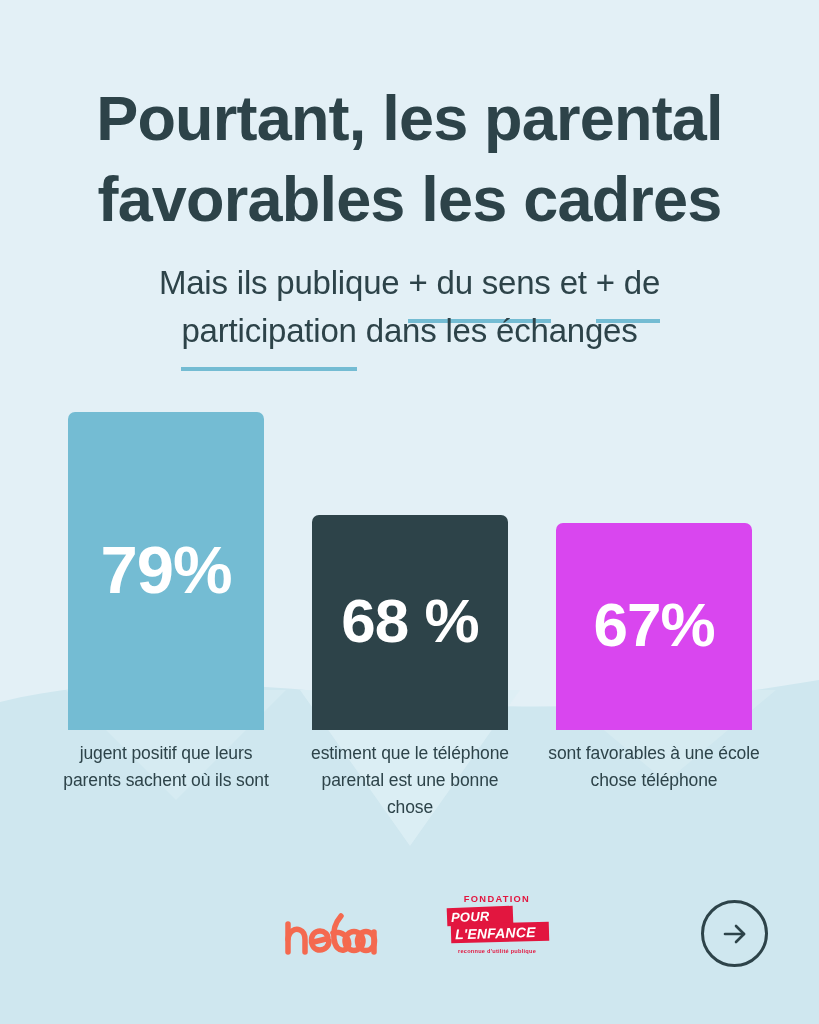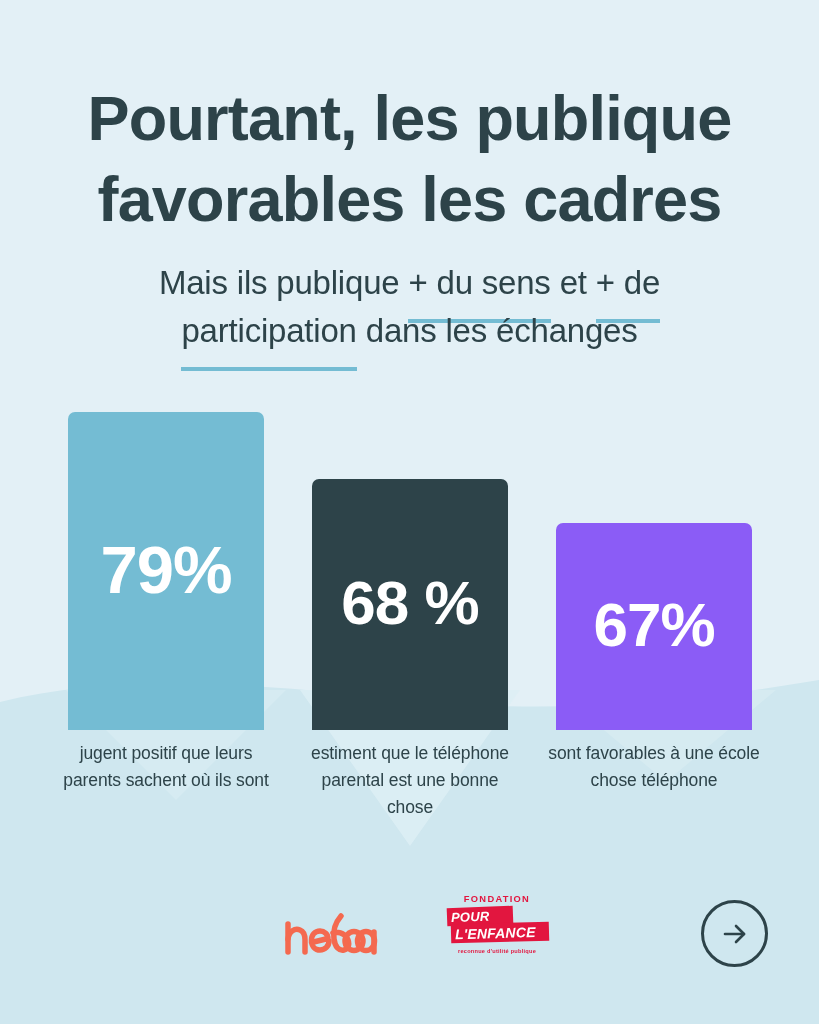--- a/index.html
+++ b/index.html
@@ -216,47 +216,47 @@
   <svg class="bg-layer" viewBox="0 0 819 1024" preserveAspectRatio="none">
     <rect x="0" y="0" width="819" height="1024" fill="#e3f0f6"></rect>
     <path d="M0,702 C120,672 260,684 410,700 C560,716 700,700 819,680 L819,1024 L0,1024 Z" fill="#cfe7ef"></path>
     <path d="M300,690 L410,846 L520,690 Z" fill="#ddeff5" opacity="0.85"></path>
     <path d="M66,690 L176,800 L286,690 Z" fill="#ddeff5" opacity="0.5"></path>
     <path d="M556,690 L666,782 L776,690 Z" fill="#ddeff5" opacity="0.45"></path>
   </svg>
 
   <div class="head-wrap">
     <h1 class="title">
-      <span class="ln">Pourtant, les publique</span>
+      <span class="ln">Pourtant, les parental</span>
       <span class="ln">favorables les cadres</span>
     </h1>
     <p class="subtitle">
       <span class="ln"><span>Mais ils publique </span><span class="u-blue">+ du sens</span><span> et </span><span class="u-blue">+ de</span></span>
       <span class="ln"><span class="u-blue">participation</span><span> dans les échanges</span></span>
     </p>
   </div>
 
   <div class="chart">
 
     <div class="bar-col c0">
       <div class="bar c0" style="height:318px;background:#74bcd3;text-align:center;">
         <span class="pct">79%</span>
       </div>
       <div class="caption">jugent positif que leurs parents sachent où ils sont</div>
     </div>
 
     <div class="bar-col c1">
-      <div class="bar c1" style="height:251px;background:#2d4349;">
+      <div class="bar c1" style="height:215px;background:#2d4349;">
         <span class="pct">68 %</span>
       </div>
       <div class="caption">estiment que le téléphone parental est une bonne chose</div>
     </div>
 
     <div class="bar-col c2">
-      <div class="bar c2" style="height:207px;background:#8b5cf6;">
+      <div class="bar c2" style="height:207px;background:#d946ef;">
         <span class="pct">67%</span>
       </div>
       <div class="caption">sont favorables à une école chose téléphone</div>
     </div>
 
   </div>
 
   <div class="footer">
 
     <div class="logo-heloa">

